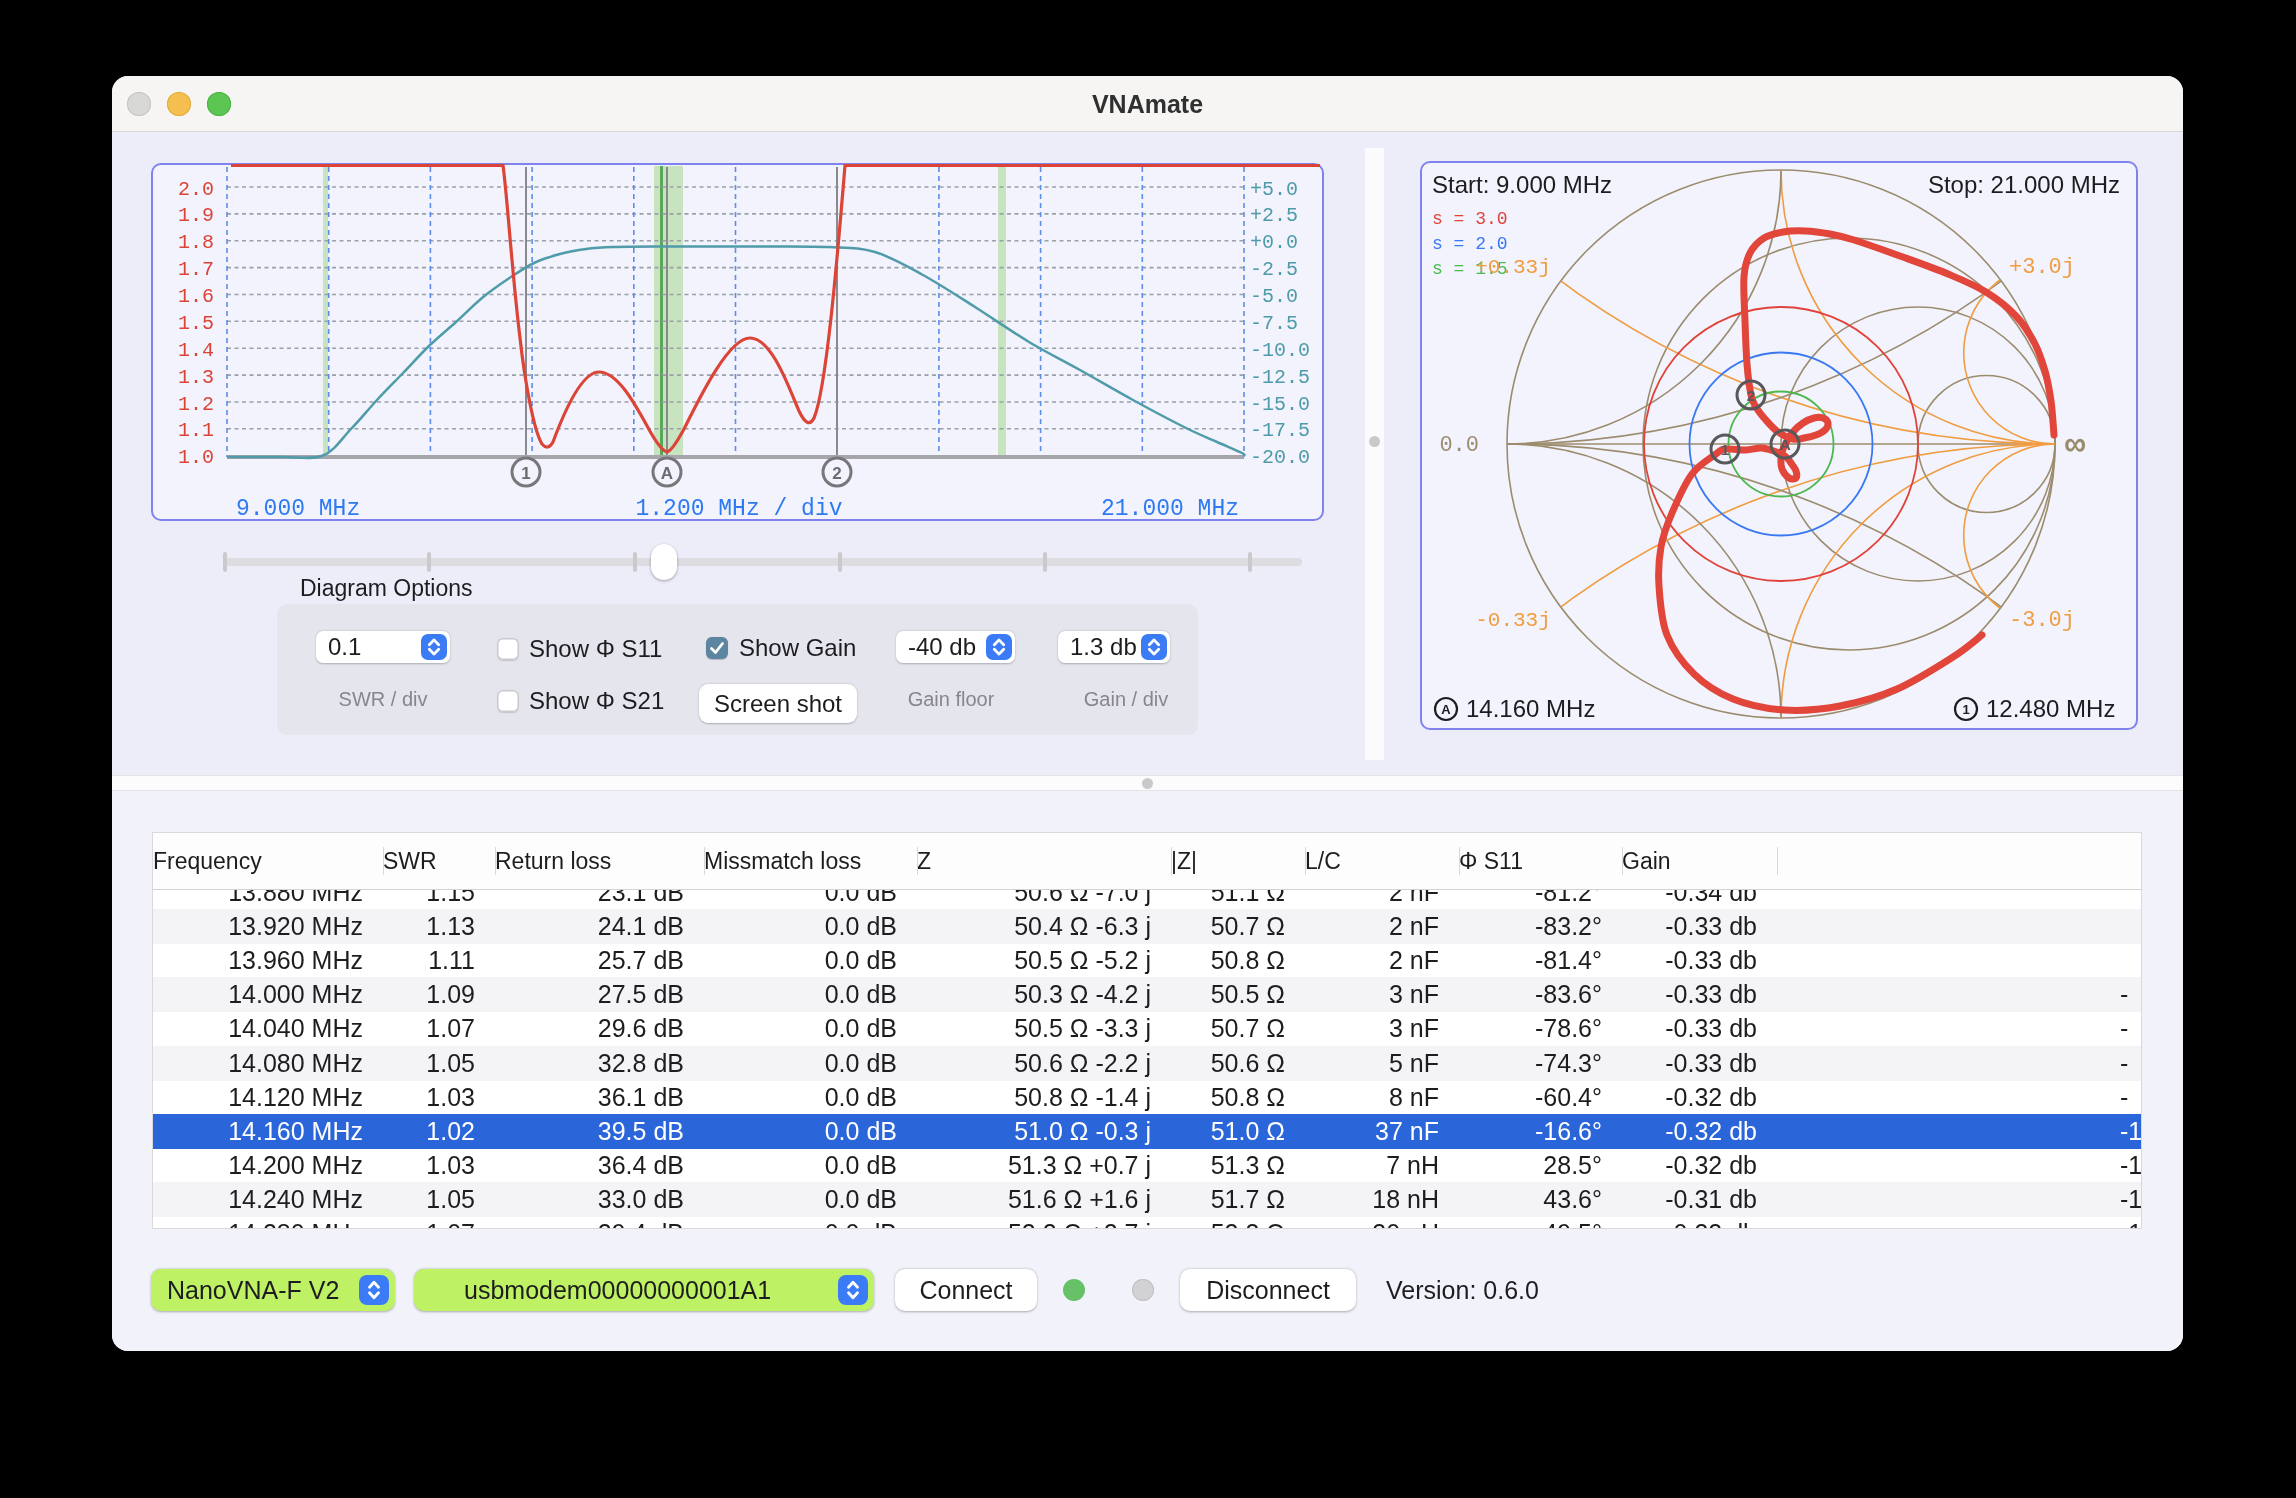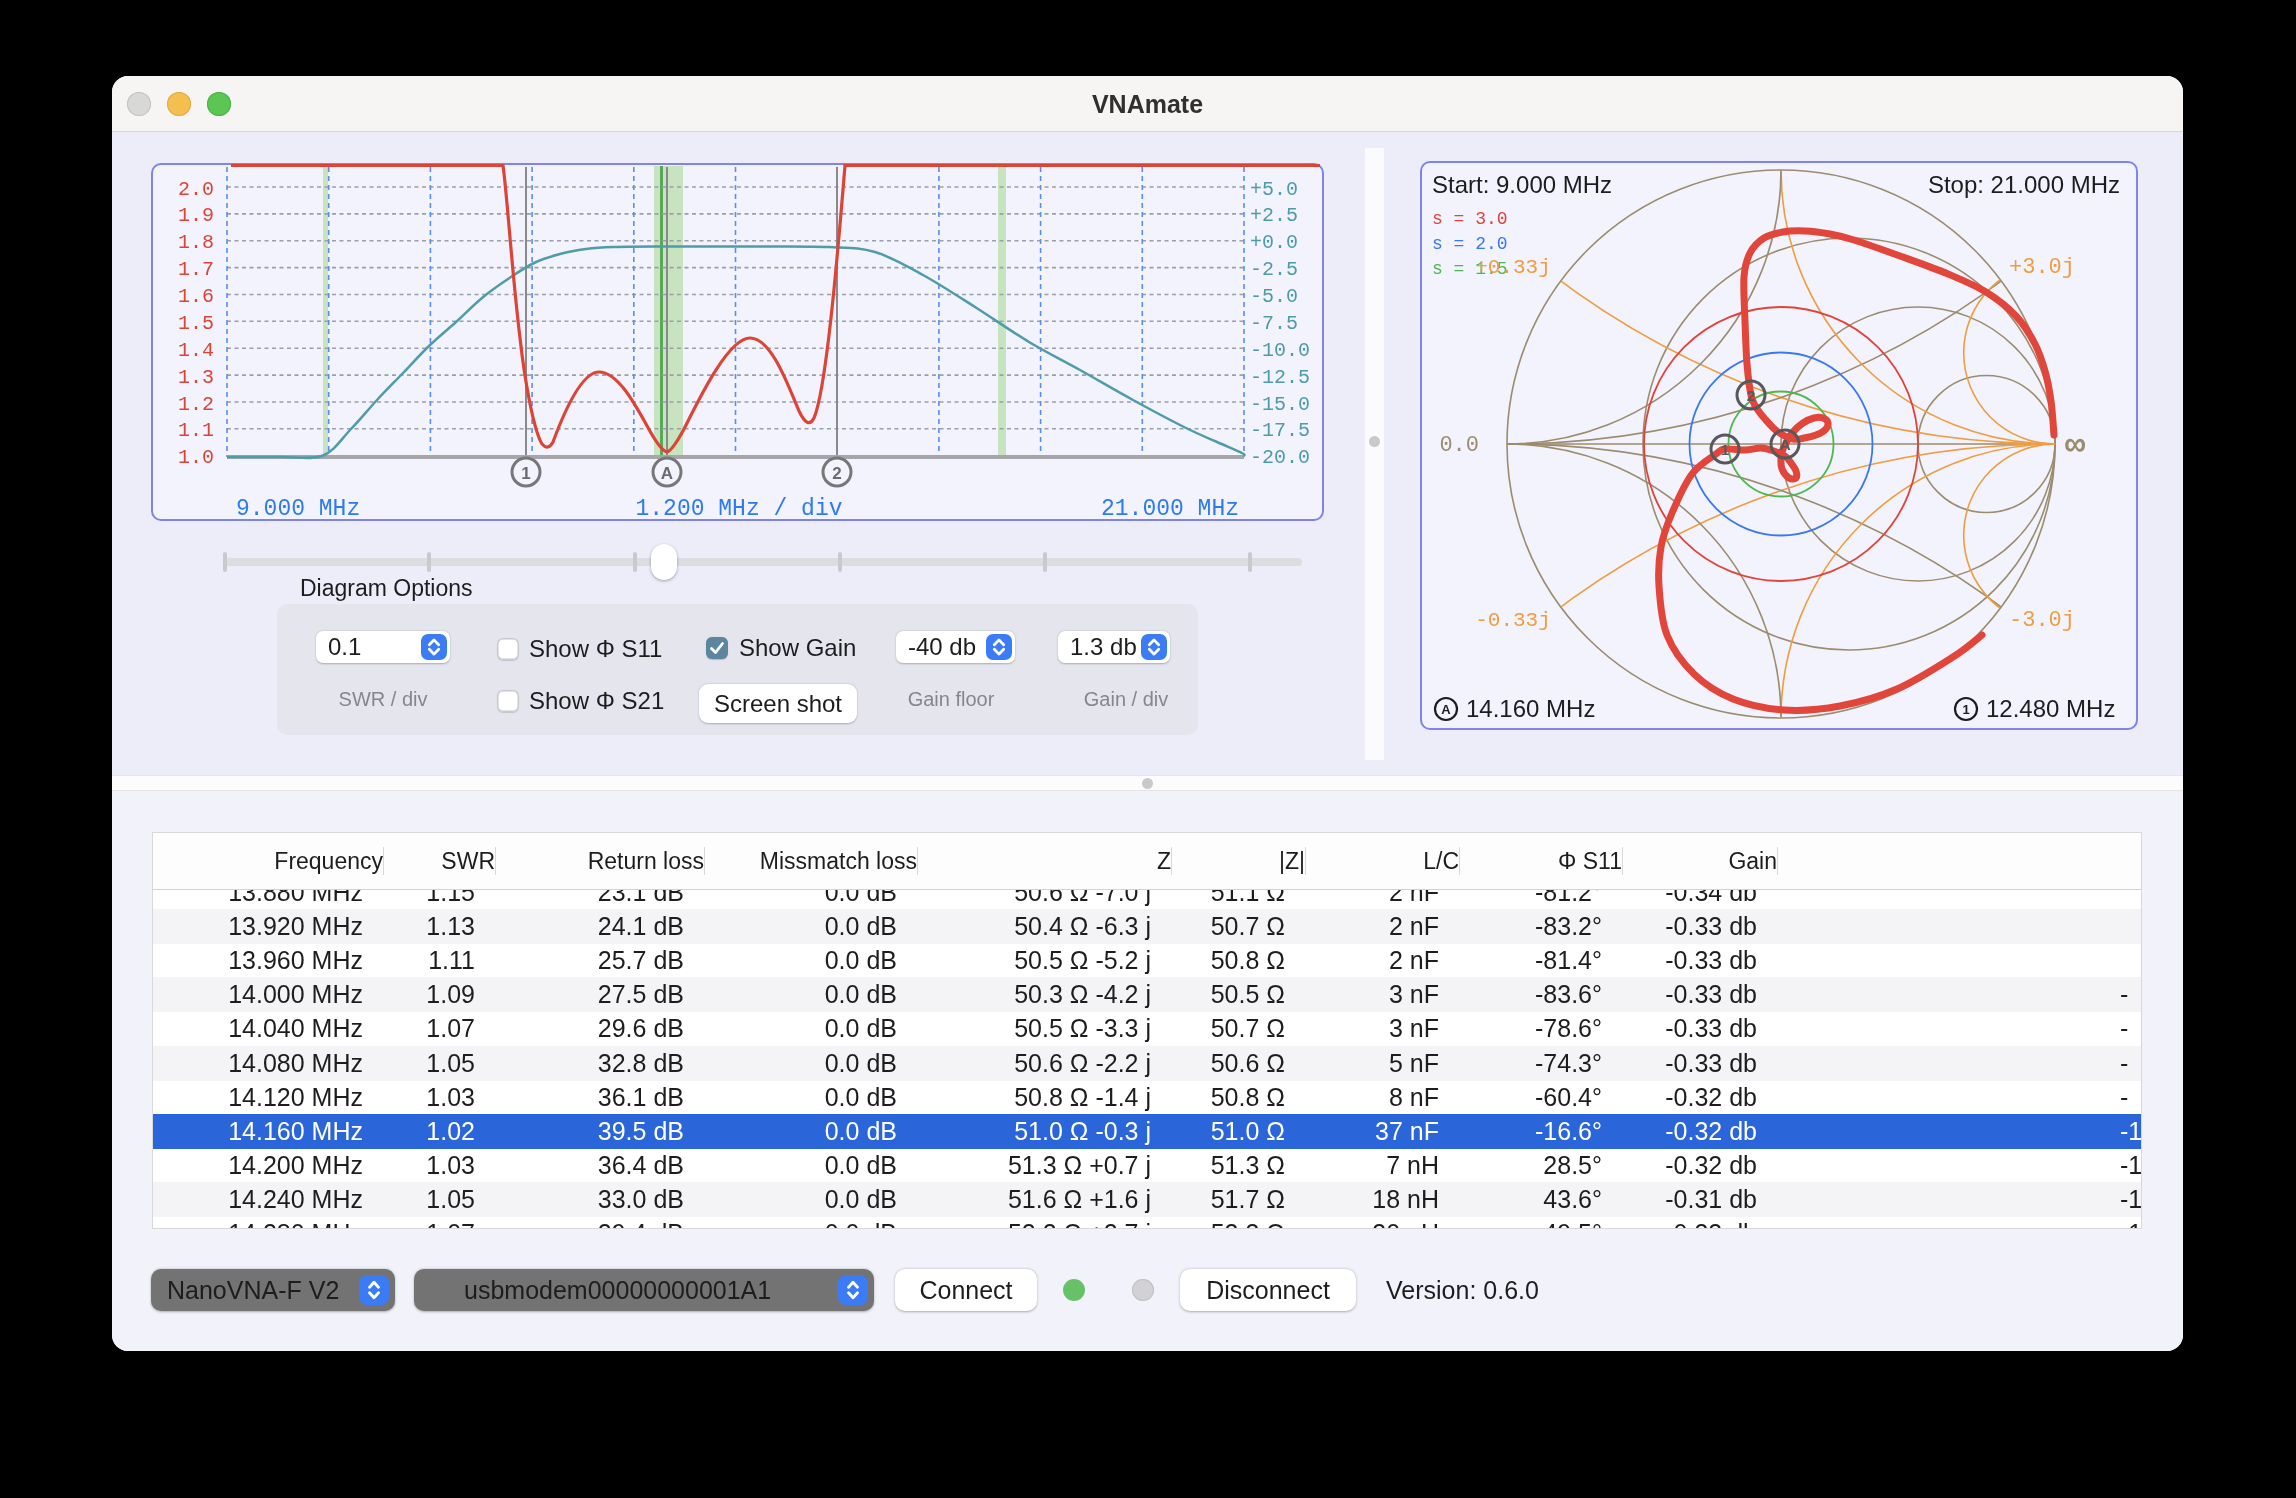--- a/index.html
+++ b/index.html
@@ -34,24 +34,24 @@
   .cblabel{position:absolute;font-size:24px;color:#1d1d1f;line-height:22px;}
   #screenshot{position:absolute;left:587px;top:608px;width:158px;height:39px;background:#fff;border-radius:9px;box-shadow:0 0.5px 2px rgba(0,0,0,0.25);text-align:center;line-height:39px;font-size:24px;color:#1d1d1f;}
   
   #table{position:absolute;left:40px;top:756px;width:1990px;height:397px;background:#fff;border:1px solid #d9d9dc;overflow:hidden;}
   .trow{position:absolute;left:0;width:1989px;height:35px;}
   .trow.alt{background:#f4f4f6;}
   .trow.sel{background:#2a65da;color:#fff;}
   .td{position:absolute;top:0;height:35px;line-height:35px;font-size:25px;color:#1d1d1f;text-align:right;}
   .trow.sel .td{color:#fff;}
   #thead{position:absolute;left:0;top:0;width:1989px;height:57px;background:#fdfdfd;border-bottom:1px solid #d3d3d6;}
-  #thead .th{position:absolute;top:0;height:56px;line-height:56px;font-size:23px;color:#1d1d1f;text-align:right;}
+  #thead .th{position:absolute;top:0;height:56px;line-height:56px;font-size:23px;color:#1d1d1f;text-align:left;}
   #thead .sep{position:absolute;top:14px;width:1px;height:28px;background:#d9d9dc;}
   
-  .bigpopup{position:absolute;height:42px;background:#737373;border-radius:10px;box-shadow:0 0.5px 2.5px rgba(0,0,0,0.3);}
+  .bigpopup{position:absolute;height:42px;background:#bef264;border-radius:10px;box-shadow:0 0.5px 2.5px rgba(0,0,0,0.3);}
   .bigpopup .txt{position:absolute;top:0;height:42px;line-height:42px;font-size:25px;color:#1d1d1f;}
   .bigstepper{position:absolute;right:6px;top:6px;width:30px;height:30px;background:#3b7cf6;border-radius:8px;}
   .btn{position:absolute;height:42px;background:#fff;border-radius:10px;box-shadow:0 0.5px 2.5px rgba(0,0,0,0.3);text-align:center;line-height:42px;font-size:25px;color:#1d1d1f;}
   .statusdot{position:absolute;width:22px;height:22px;border-radius:50%;}
   #version{position:absolute;left:1274px;top:1193px;height:42px;line-height:42px;font-size:25px;color:#1d1d1f;}
 </style>
 </head>
 <body>
 <div id="win">
   <div id="titlebar">

